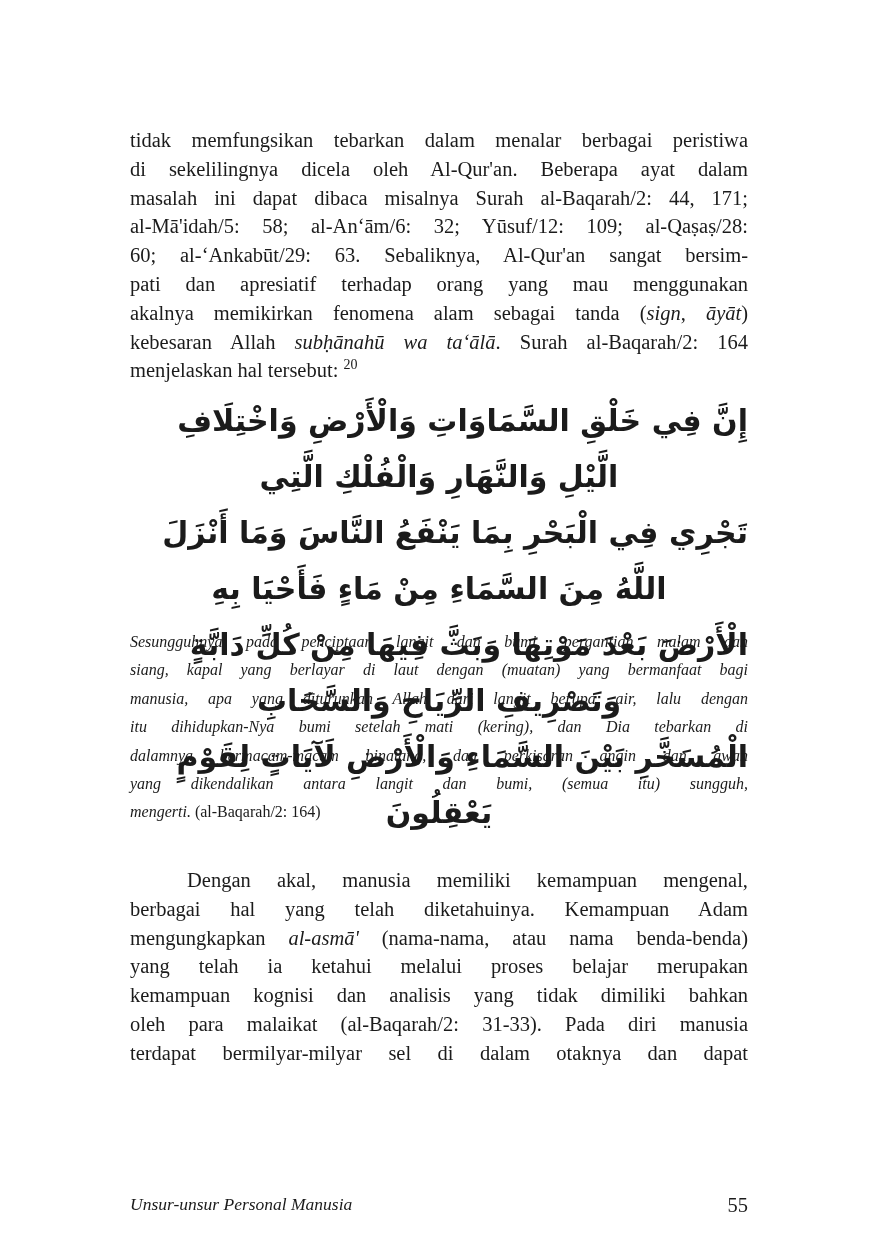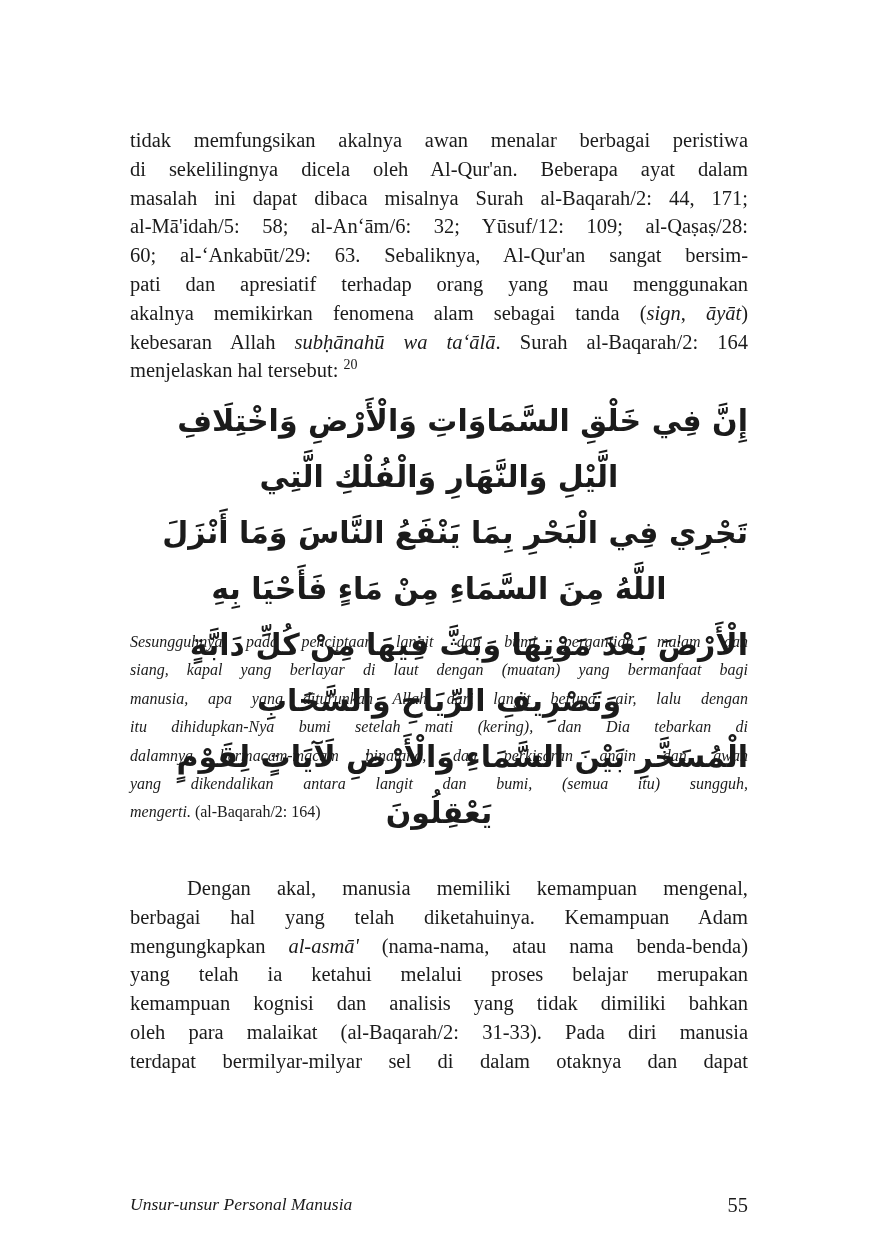--- a/index.html
+++ b/index.html
@@ -42,41 +42,40 @@
   #verse-translation {
     top: 628px;
     font-style: italic;
     font-size: 16px;
     line-height: 28.4px;
   }
   #paragraph2 {
     top: 866px;
     font-size: 20.5px;
     line-height: 28.8px;
-    margin-top: 8px;
   }
   #paragraph2 .line:first-child { text-indent: 57px; }
 
   #footer {
     position: absolute;
     left: 130px;
     top: 1194px;
     width: 618px;
     display: flex;
     justify-content: space-between;
     align-items: flex-start;
   }
   #footer .footer-title { font-style: italic; font-size: 17.5px; }
   #footer .page-number { font-size: 20.5px; }
 </style>
 </head>
 <body>
 
 <div id="paragraph1" class="p-block">
-    <div class="line"><span>tidak memfungsikan akalnya awan menalar berbagai peristiwa</span></div>
+    <div class="line"><span>tidak memfungsikan tebarkan dalam menalar berbagai peristiwa</span></div>
     <div class="line"><span>di sekelilingnya dicela oleh Al-Qur'an. Beberapa ayat dalam</span></div>
     <div class="line"><span>masalah ini dapat dibaca misalnya Surah al-Baqarah/2: 44, 171;</span></div>
     <div class="line"><span>al-Mā'idah/5: 58; al-An‘ām/6: 32; Yūsuf/12: 109; al-Qaṣaṣ/28:</span></div>
     <div class="line"><span>60; al-‘Ankabūt/29: 63. Sebaliknya, Al-Qur'an sangat bersim-</span></div>
     <div class="line"><span>pati dan apresiatif terhadap orang yang mau menggunakan</span></div>
     <div class="line"><span>akalnya memikirkan fenomena alam sebagai tanda (</span><span class="it">sign</span><span>, </span><span class="it">āyāt</span><span>)</span></div>
     <div class="line"><span>kebesaran Allah </span><span class="it">subḥānahū wa ta‘ālā</span><span>. Surah al-Baqarah/2: 164</span></div>
     <div class="line last-left"><span>menjelaskan hal tersebut: </span><span class="sup">20</span></div>
   </div>
 

